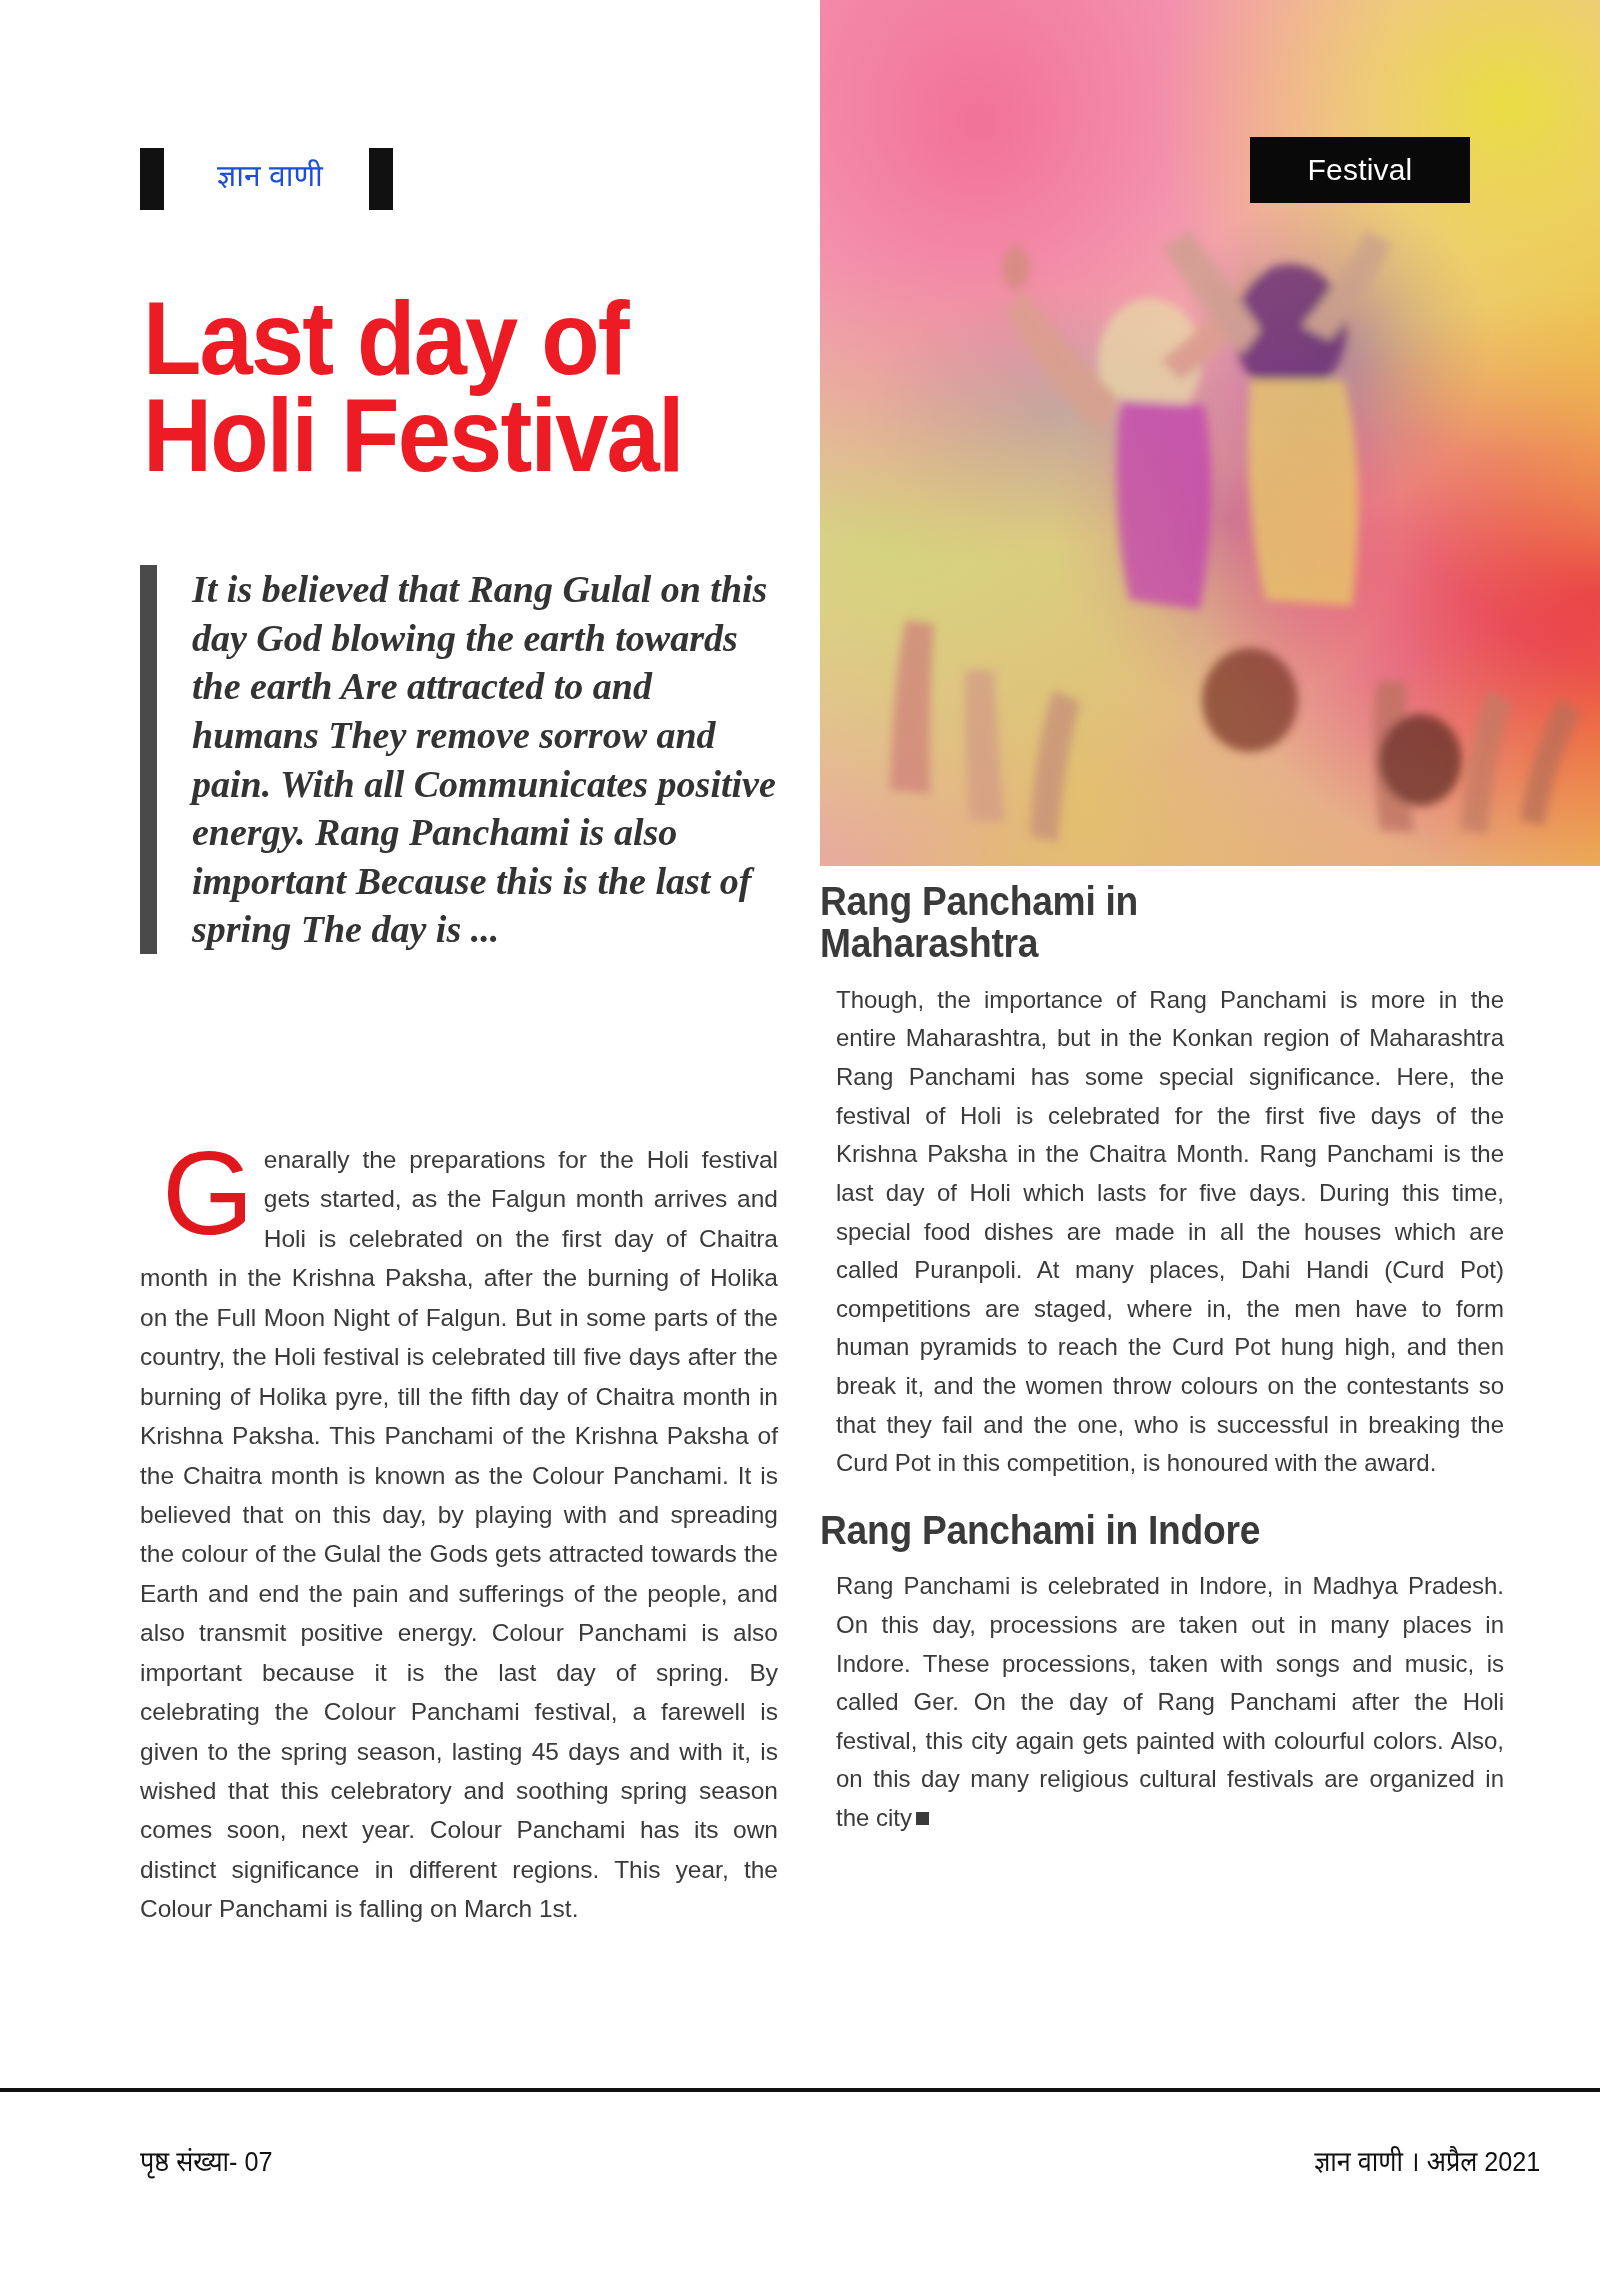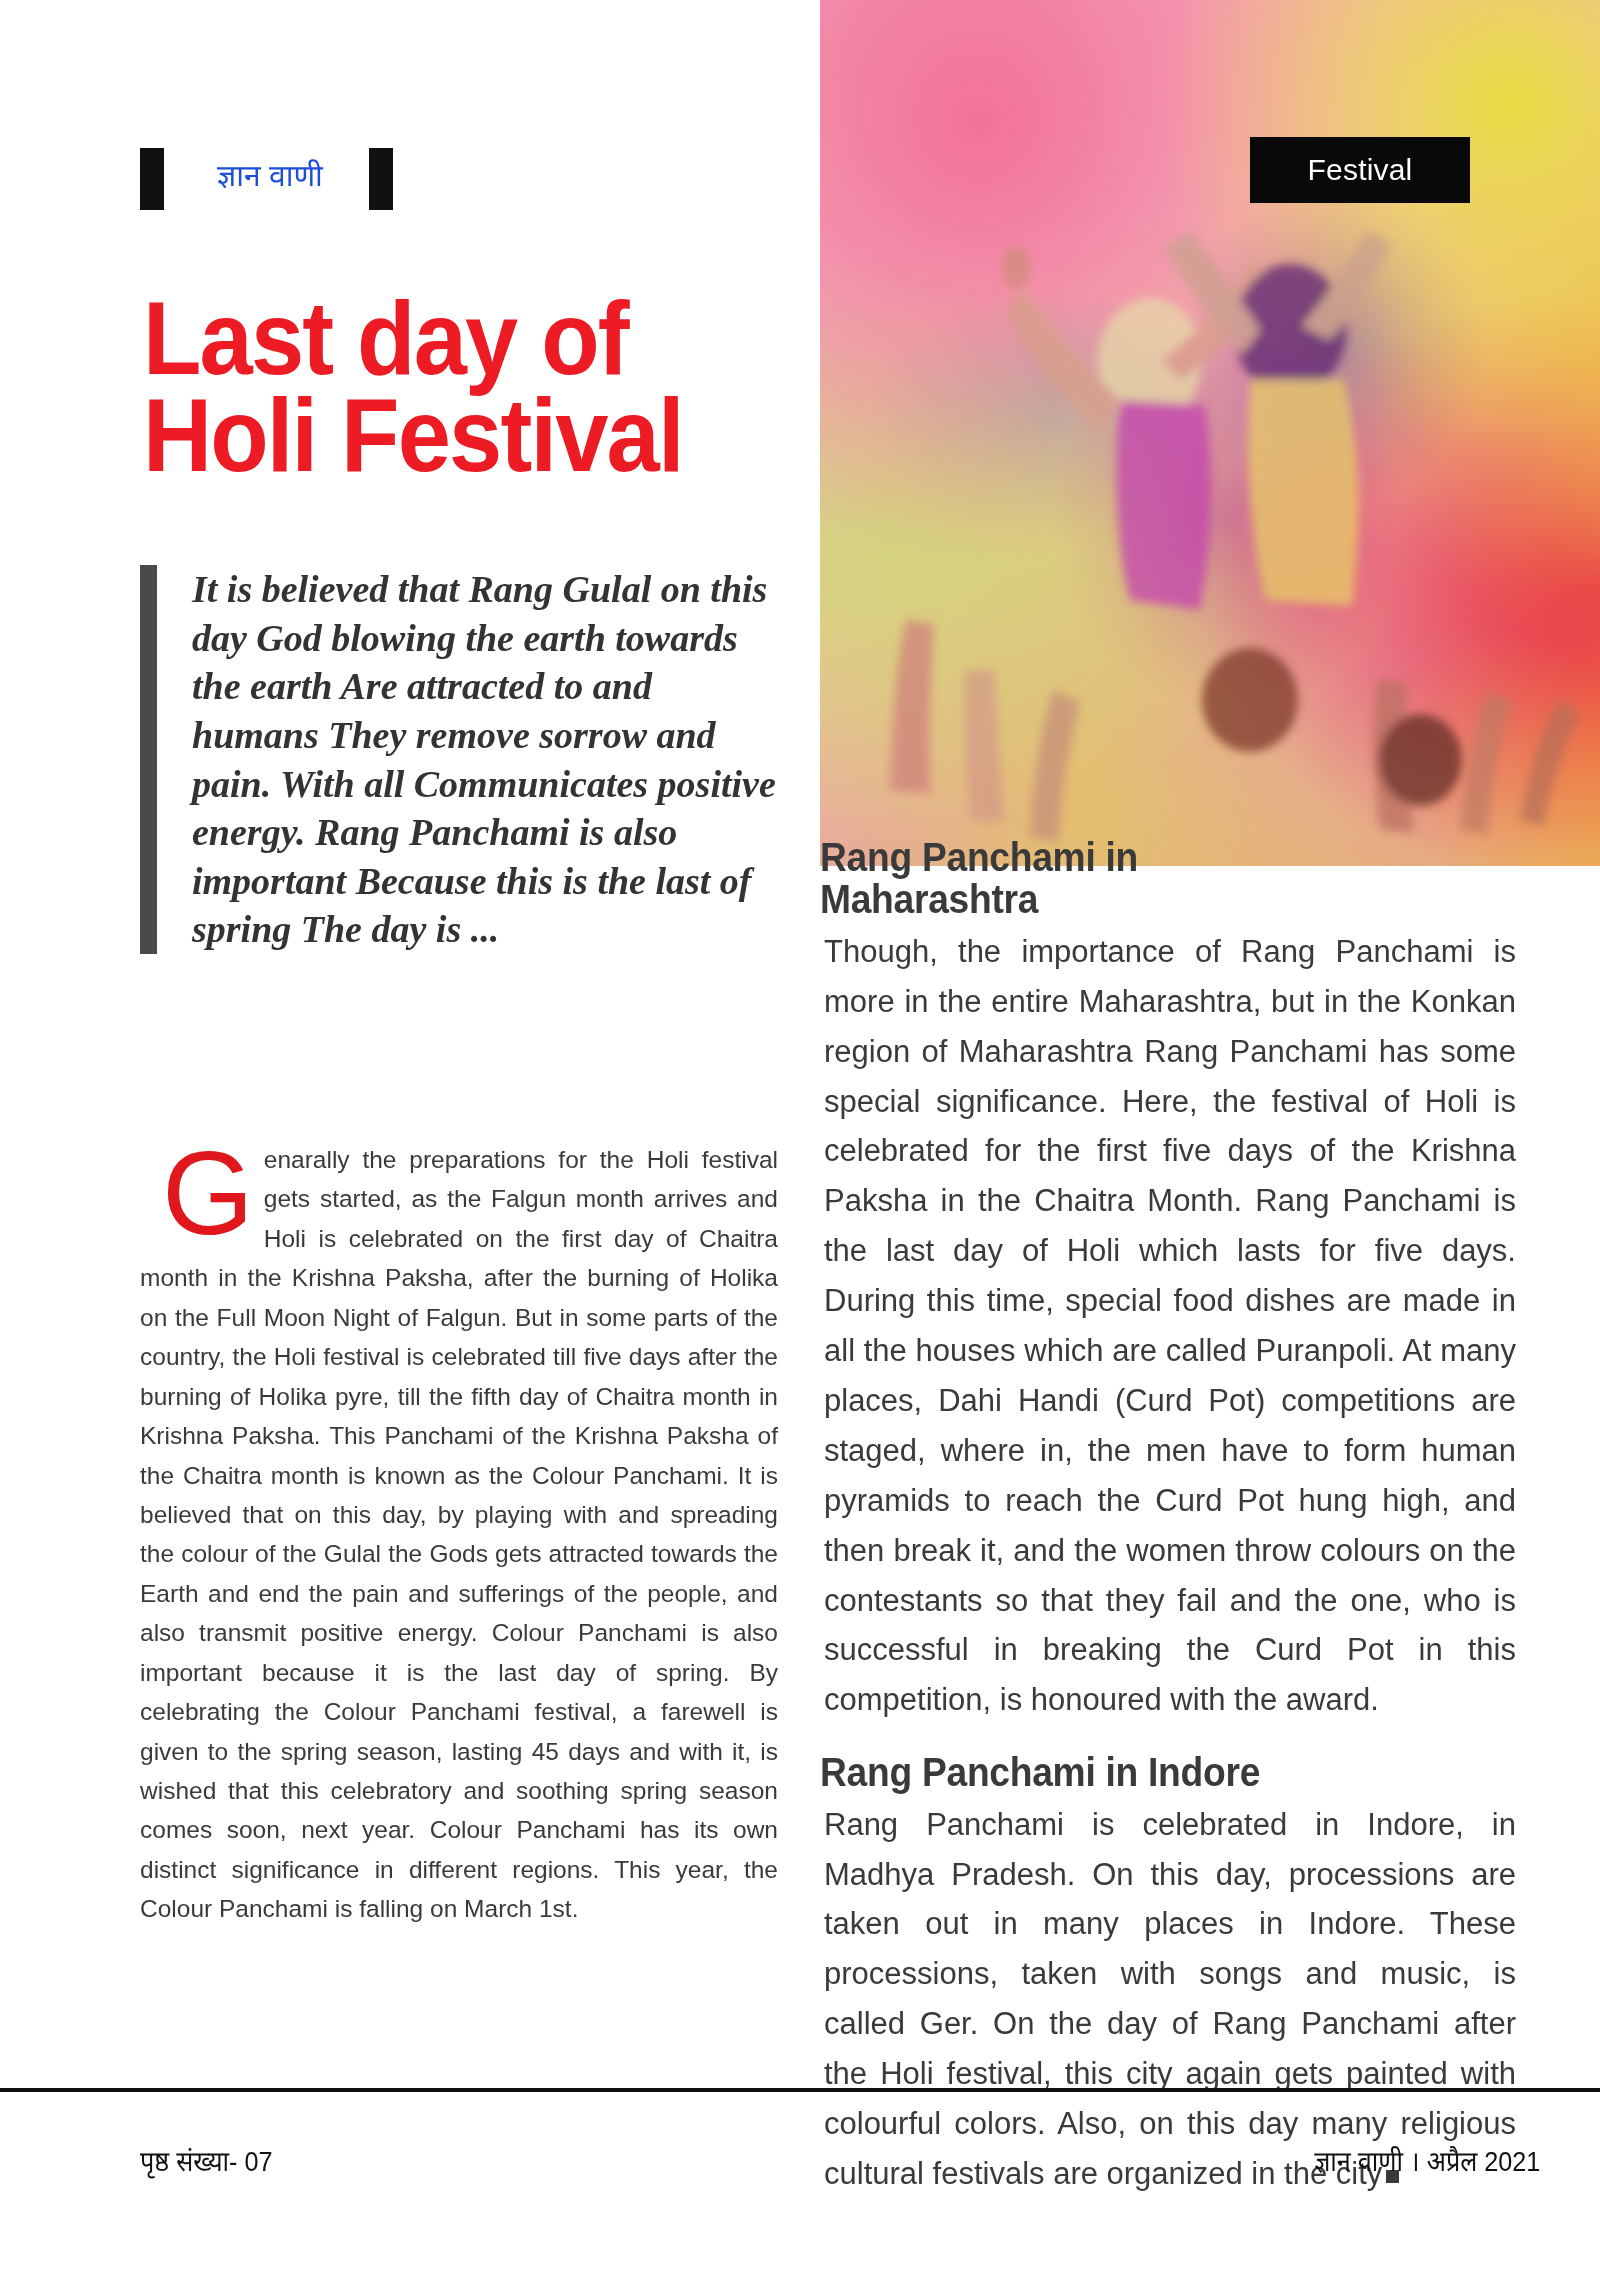--- a/index.html
+++ b/index.html
@@ -153,42 +153,42 @@
     display: flex;
     align-items: center;
     justify-content: center;
     letter-spacing: 0.2px;
     z-index: 5;
   }
 
   .right-col {
     position: absolute;
     left: 820px;
-    top: 836px;
+    top: 880px;
     width: 700px;
   }
   .sub-head {
     font-family: "Liberation Sans Narrow", "Liberation Sans", sans-serif;
     font-weight: 700;
     font-size: 40px;
     line-height: 1.06;
     color: #3a3a3a;
     letter-spacing: -0.3px;
     transform: scaleX(0.93);
     transform-origin: left top;
     margin: 0 0 6px 0;
     white-space: pre-line;
   }
   .sub-head.two { margin-top: 26px; }
   .body-right {
-    font-size: 31px;
+    font-size: 24px;
     line-height: 1.61;
     color: #3a3a3a;
     text-align: justify;
-    margin: 4px;
+    margin: 16px;
   }
   .endmark {
     display: inline-block;
     width: 13px;
     height: 13px;
     background: #3a3a3a;
     margin-left: 4px;
     vertical-align: 1px;
   }
 

